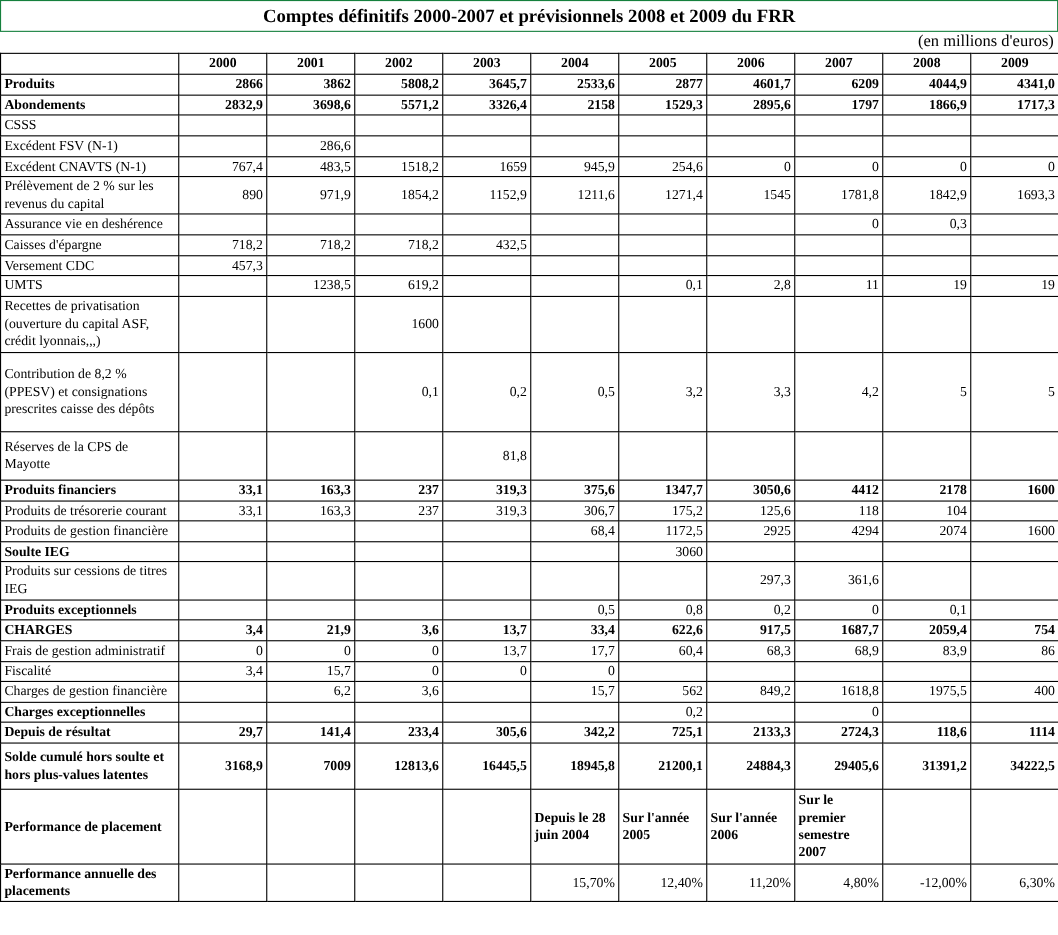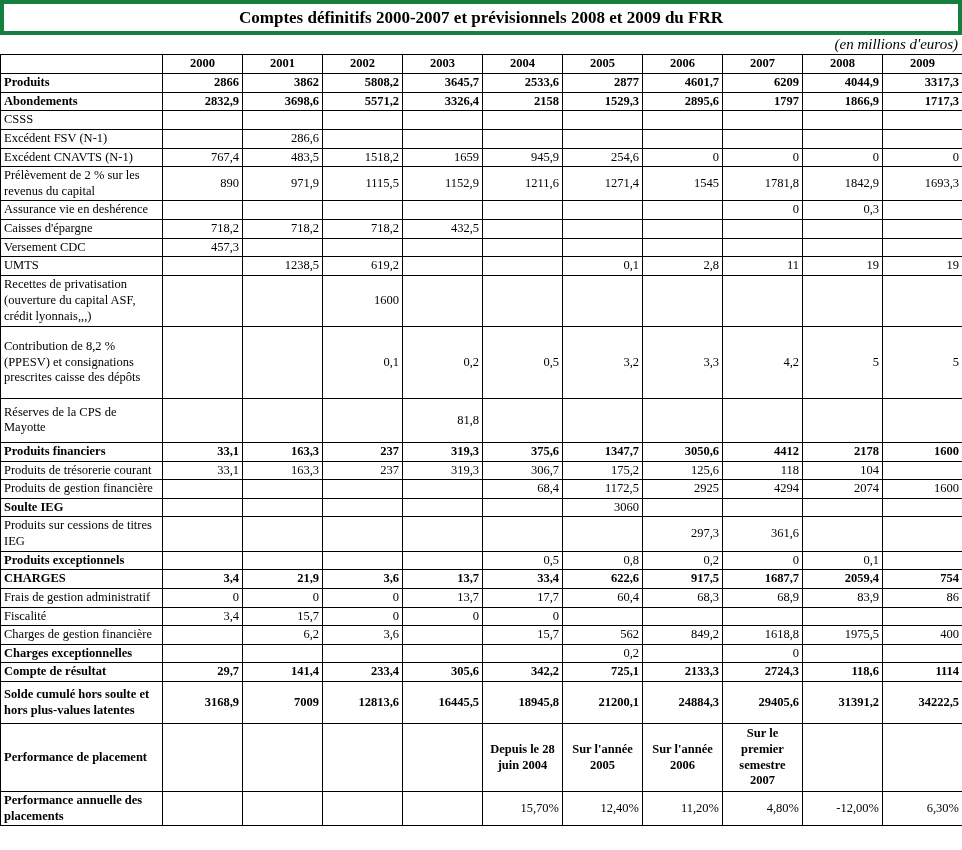--- a/index.html
+++ b/index.html
@@ -4,29 +4,28 @@
 <style>
   * { box-sizing: border-box; }
   html, body { margin: 0; padding: 0; }
   body {
     width: 962px;
     background: #ffffff;
     color: #000000;
     font-family: "Liberation Serif", serif;
   }
   .title-bar {
-    border: 4px solid #15803d;
+    border: 1px solid #15803d;
     text-align: center;
     font-weight: bold;
     font-size: 17px;
     padding: 4px 0 3px 0;
   }
   .subtitle-bar {
     text-align: right;
-    font-style: italic;
     font-size: 15px;
     padding: 1px 4px 1px 0;
   }
   table {
     border-collapse: collapse;
     width: 962px;
     table-layout: fixed;
   }
   th, td {
     border: 1px solid #000;
@@ -37,21 +36,21 @@
     overflow: hidden;
     word-wrap: break-word;
   }
   thead th {
     font-weight: bold;
     text-align: center;
     height: 19px;
   }
   td.label { text-align: left; }
   td.val   { text-align: right; }
-  td.ctr   { text-align: center; }
+  td.ctr   { text-align: left; }
   .b       { font-weight: bold; }
 </style>
 </head>
 <body>
 
 <div class="title-bar">Comptes définitifs 2000-2007 et prévisionnels 2008 et 2009 du FRR</div>
 <div class="subtitle-bar">(en millions d'euros)</div>
 
 <table>
   <colgroup id="cols">
@@ -87,21 +86,21 @@
         <td class="label b">Produits</td>
         <td class="val b">2866</td>
         <td class="val b">3862</td>
         <td class="val b">5808,2</td>
         <td class="val b">3645,7</td>
         <td class="val b">2533,6</td>
         <td class="val b">2877</td>
         <td class="val b">4601,7</td>
         <td class="val b">6209</td>
         <td class="val b">4044,9</td>
-        <td class="val b">3317,3</td>
+        <td class="val b">4341,0</td>
       </tr>
       <tr>
         <td class="label b">Abondements</td>
         <td class="val b">2832,9</td>
         <td class="val b">3698,6</td>
         <td class="val b">5571,2</td>
         <td class="val b">3326,4</td>
         <td class="val b">2158</td>
         <td class="val b">1529,3</td>
         <td class="val b">2895,6</td>
@@ -145,21 +144,21 @@
         <td class="val">254,6</td>
         <td class="val">0</td>
         <td class="val">0</td>
         <td class="val">0</td>
         <td class="val">0</td>
       </tr>
       <tr>
         <td class="label">Prélèvement de 2 % sur les revenus du capital</td>
         <td class="val">890</td>
         <td class="val">971,9</td>
-        <td class="val">1115,5</td>
+        <td class="val">1854,2</td>
         <td class="val">1152,9</td>
         <td class="val">1211,6</td>
         <td class="val">1271,4</td>
         <td class="val">1545</td>
         <td class="val">1781,8</td>
         <td class="val">1842,9</td>
         <td class="val">1693,3</td>
       </tr>
       <tr>
         <td class="label">Assurance vie en deshérence</td>
@@ -389,21 +388,21 @@
         <td class="val"></td>
         <td class="val"></td>
         <td class="val"></td>
         <td class="val">0,2</td>
         <td class="val"></td>
         <td class="val">0</td>
         <td class="val"></td>
         <td class="val"></td>
       </tr>
       <tr>
-        <td class="label b">Compte de résultat</td>
+        <td class="label b">Depuis de résultat</td>
         <td class="val b">29,7</td>
         <td class="val b">141,4</td>
         <td class="val b">233,4</td>
         <td class="val b">305,6</td>
         <td class="val b">342,2</td>
         <td class="val b">725,1</td>
         <td class="val b">2133,3</td>
         <td class="val b">2724,3</td>
         <td class="val b">118,6</td>
         <td class="val b">1114</td>

